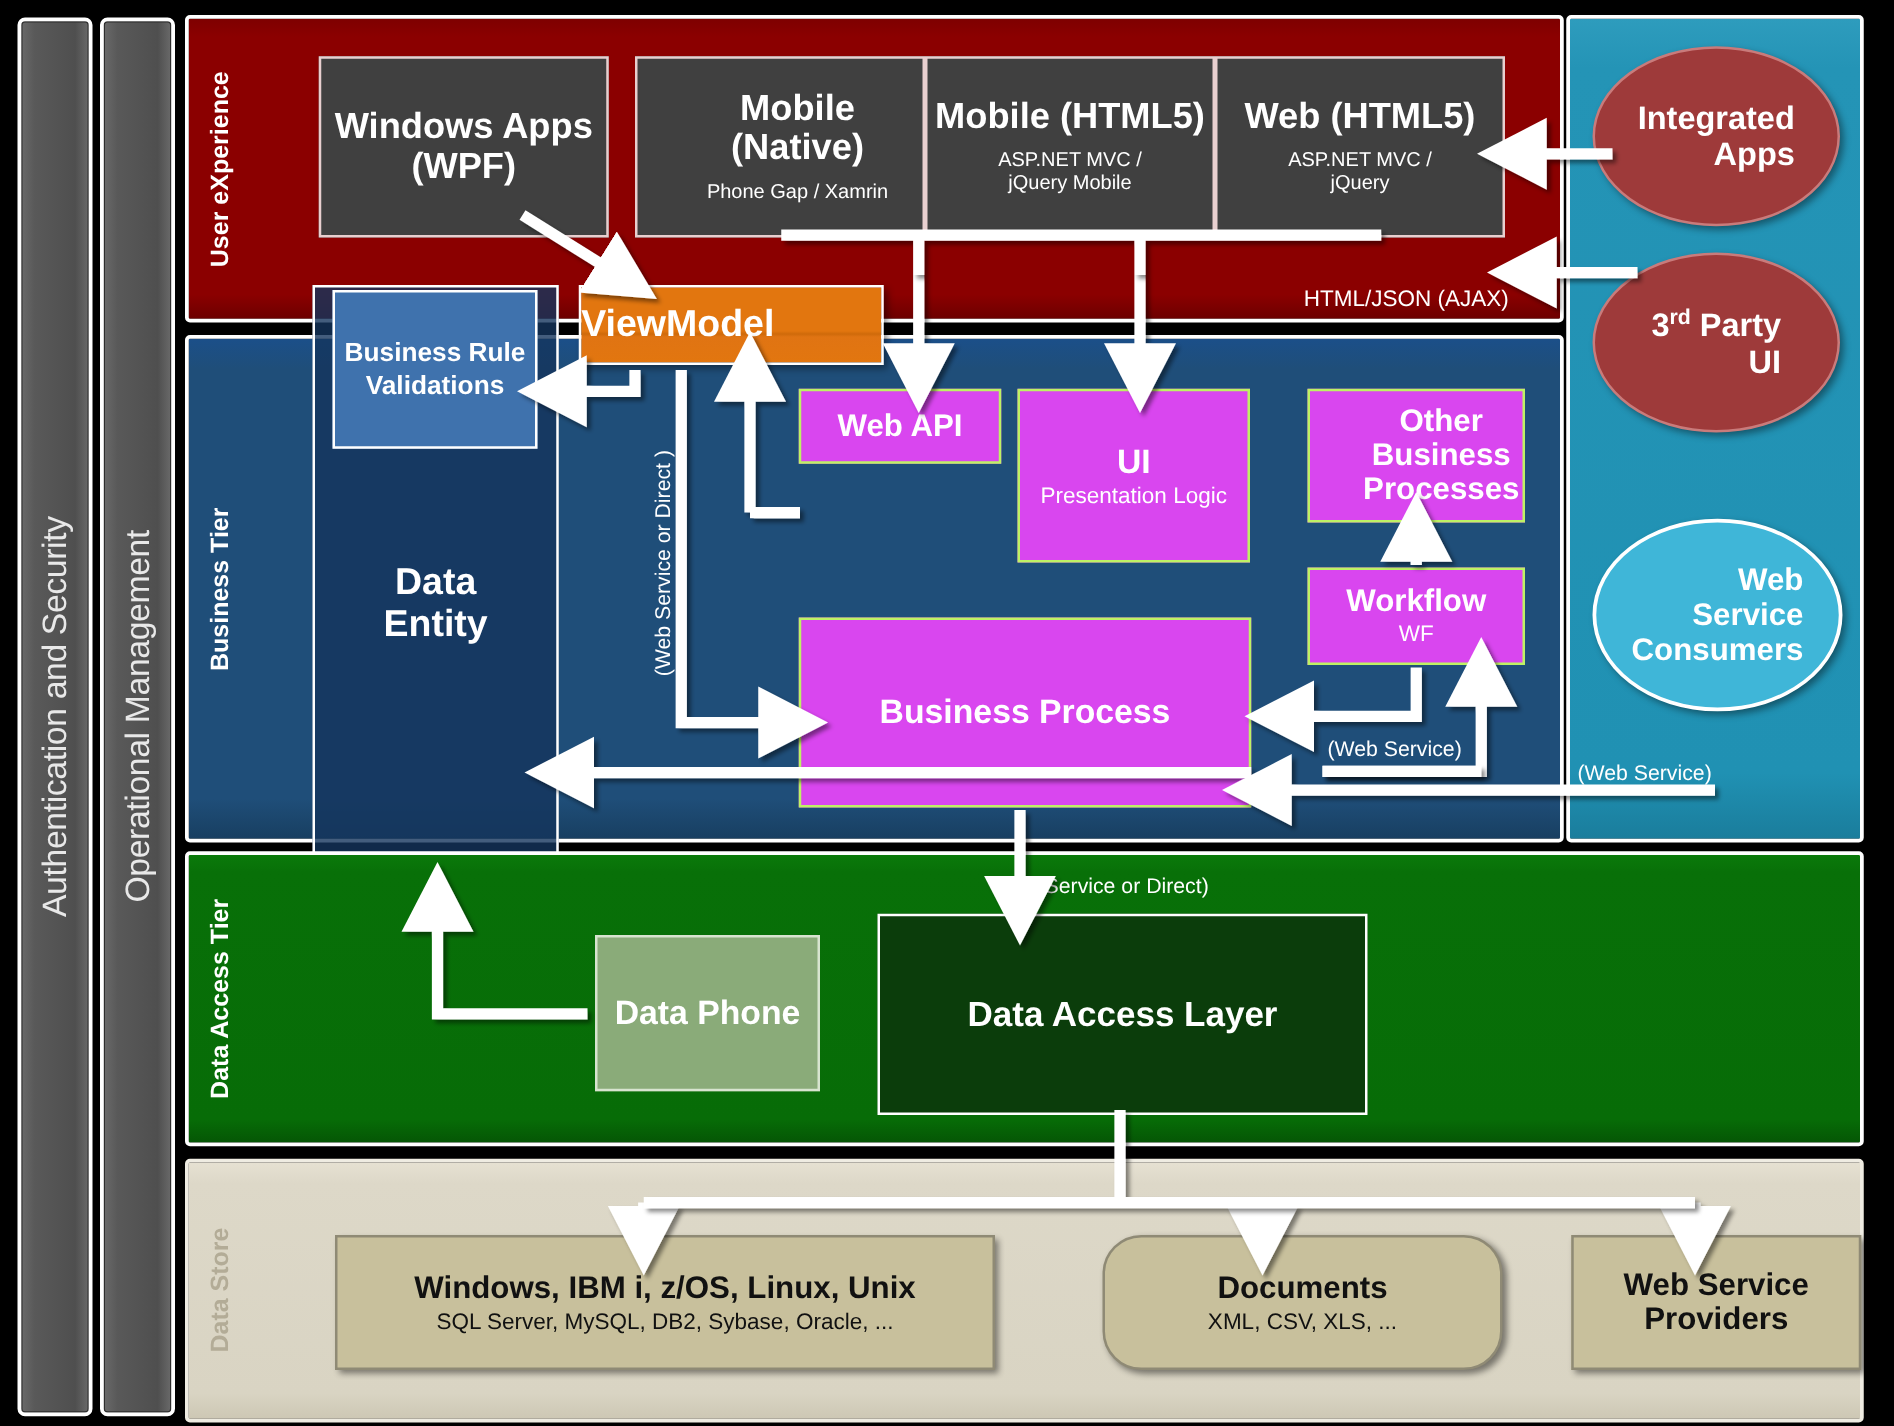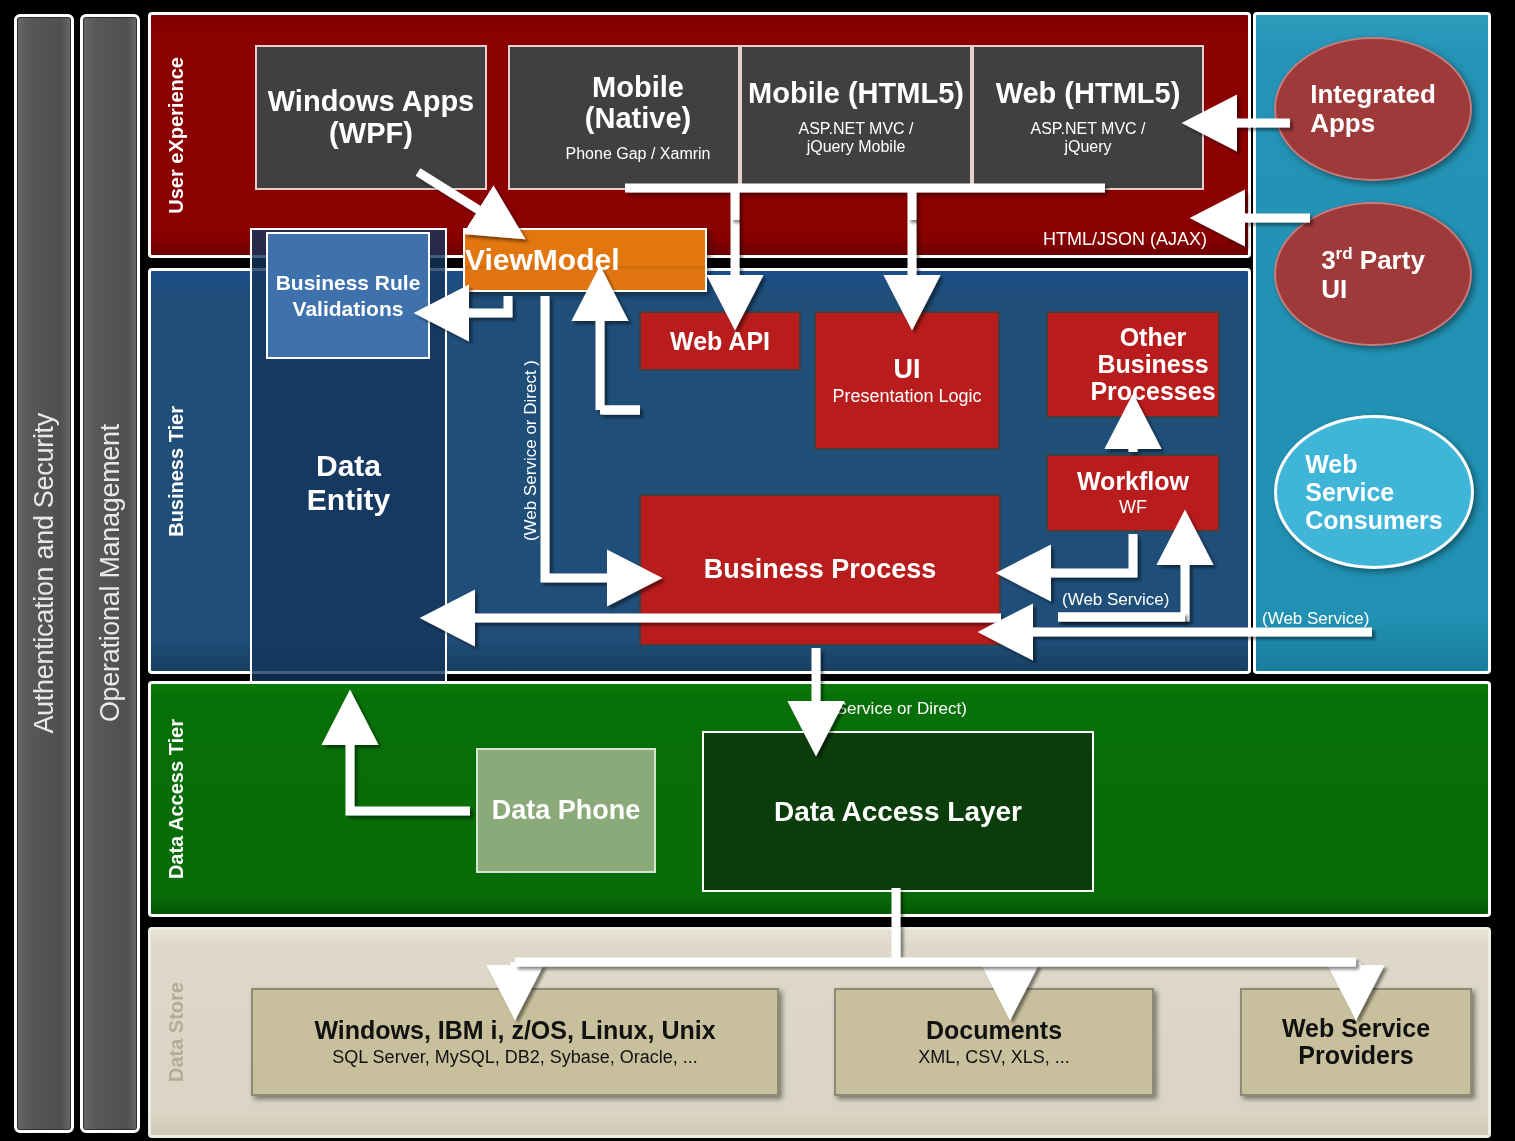--- a/index.html
+++ b/index.html
@@ -50,31 +50,31 @@
   .node{position:absolute;box-sizing:border-box;
     display:flex;flex-direction:column;align-items:center;justify-content:center;
     text-align:center;color:#fff;}
   .node .t1{font-weight:bold;line-height:1.08;}
   .node .t2{font-weight:normal;line-height:1.15;}
 
   .ux-box{background:#404040;border:2px solid #e8cfcf;}
   .ux-box .t1{font-size:29px;}
   .ux-box .t2{font-size:16px;margin-top:10px;}
 
-  .biz-box{background:#b91c1c;border:2px solid #404040;}
+  .biz-box{background:#d946ef;border:2px solid #bef264;}
   .biz-box .t1{font-size:25px;}
   .biz-box .t2{font-size:18px;margin-top:2px;}
 
   .store-box{background:#c8c09c;border:2px solid #8f8a75;color:#111;
-    box-shadow:3px 3px 5px rgba(0,0,0,.45);}
+    box-shadow:3px 3px 5px rgba(0,0,0,.45);margin-left:17px;}
   .store-box .t1{font-size:25px;color:#111;}
   .store-box .t2{font-size:18px;color:#111;margin-top:3px;}
 
   .ellipse{position:absolute;border-radius:50%;
-    display:flex;align-items:center;justify-content:center;text-align:left;
+    display:flex;align-items:center;justify-content:center;text-align:right;
     color:#fff;font-weight:bold;font-size:26px;line-height:1.12;
     box-shadow:3px 3px 6px rgba(0,0,0,.4);}
   .ell-red{background:#9e3a3a;border:2px solid #c97b7b;}
   .ell-cyan{background:#3fb6d8;border:3px solid #ffffff;}
 
   
   #data-entity{position:absolute;left:250px;top:228px;width:193px;height:485px;
     background:rgba(20,52,92,.80);border:2px solid #ffffff;
     display:flex;align-items:center;justify-content:center;
     color:#fff;font-weight:bold;font-size:30px;line-height:1.12;text-align:center;}
@@ -212,21 +212,21 @@
     <div class="tier-label">
       <span>Data Store</span>
     </div>
   </div>
 
   <div class="node store-box" style="left:251px;top:988px;width:528px;height:108px;">
     <div class="t1">Windows, IBM i, z/OS, Linux, Unix</div>
     <div class="t2">SQL Server, MySQL, DB2, Sybase, Oracle, ...</div>
   </div>
 
-  <div class="node store-box" style="left:834px;top:988px;width:320px;height:108px;">
+  <div class="node store-box" style="left:865px;top:988px;width:320px;height:108px;border-radius:31px;">
     <div class="t1">Documents</div>
     <div class="t2">XML, CSV, XLS, ...</div>
   </div>
 
   <div class="node store-box" style="left:1240px;top:988px;width:232px;height:108px;">
     <div class="t1">Web Service<br>Providers</div>
   </div>
 
   <div id="panel-integration"></div>
 

